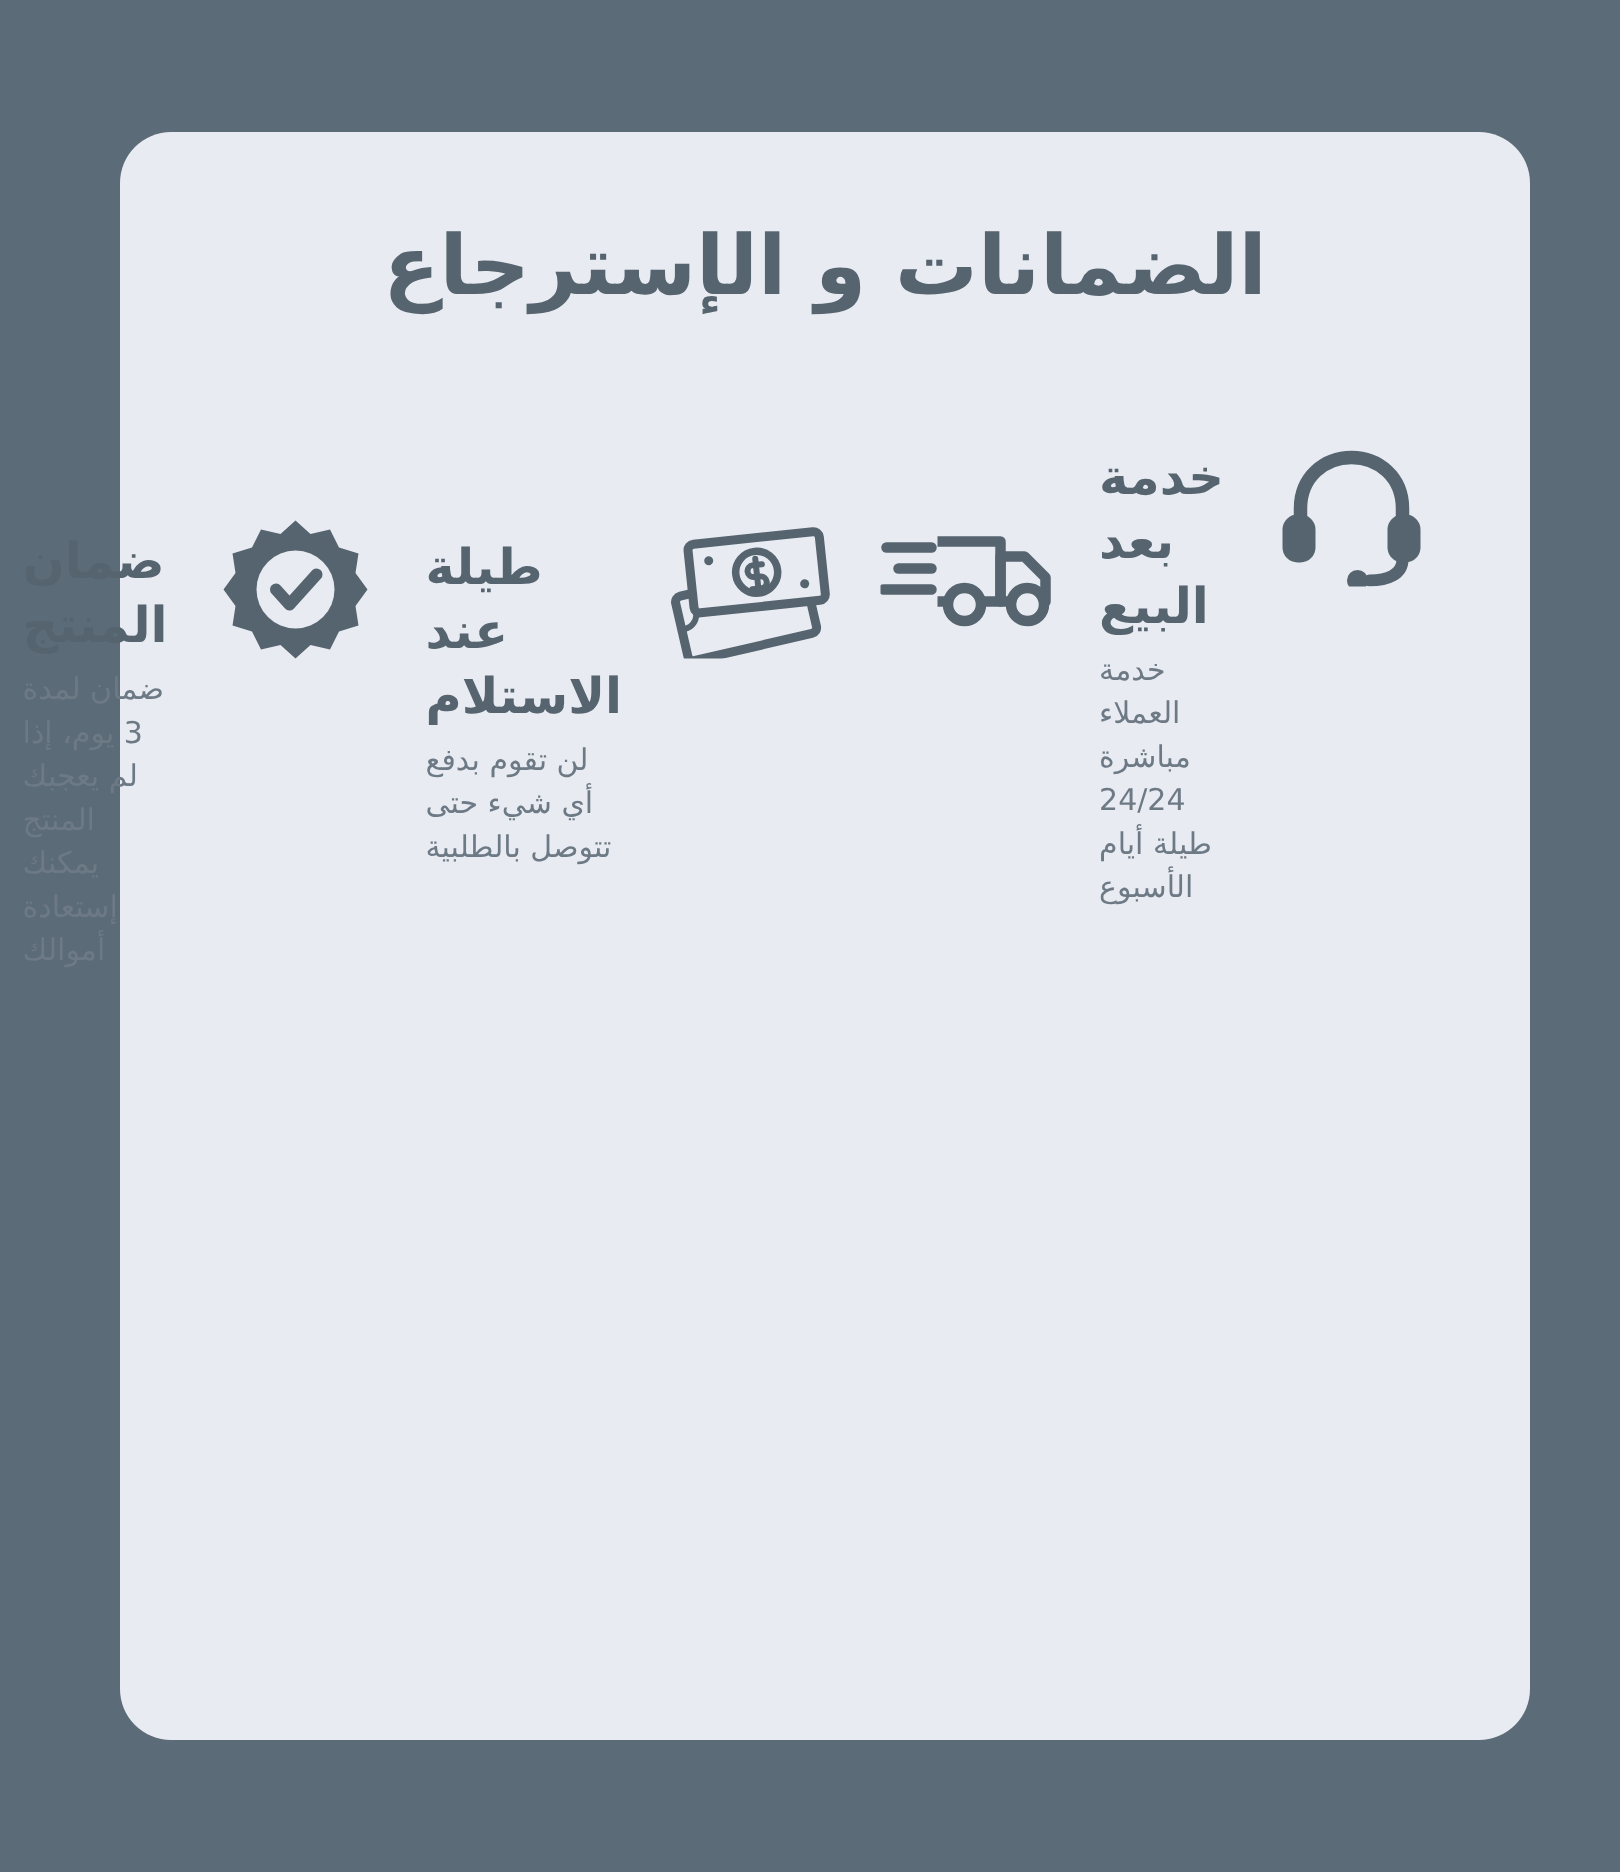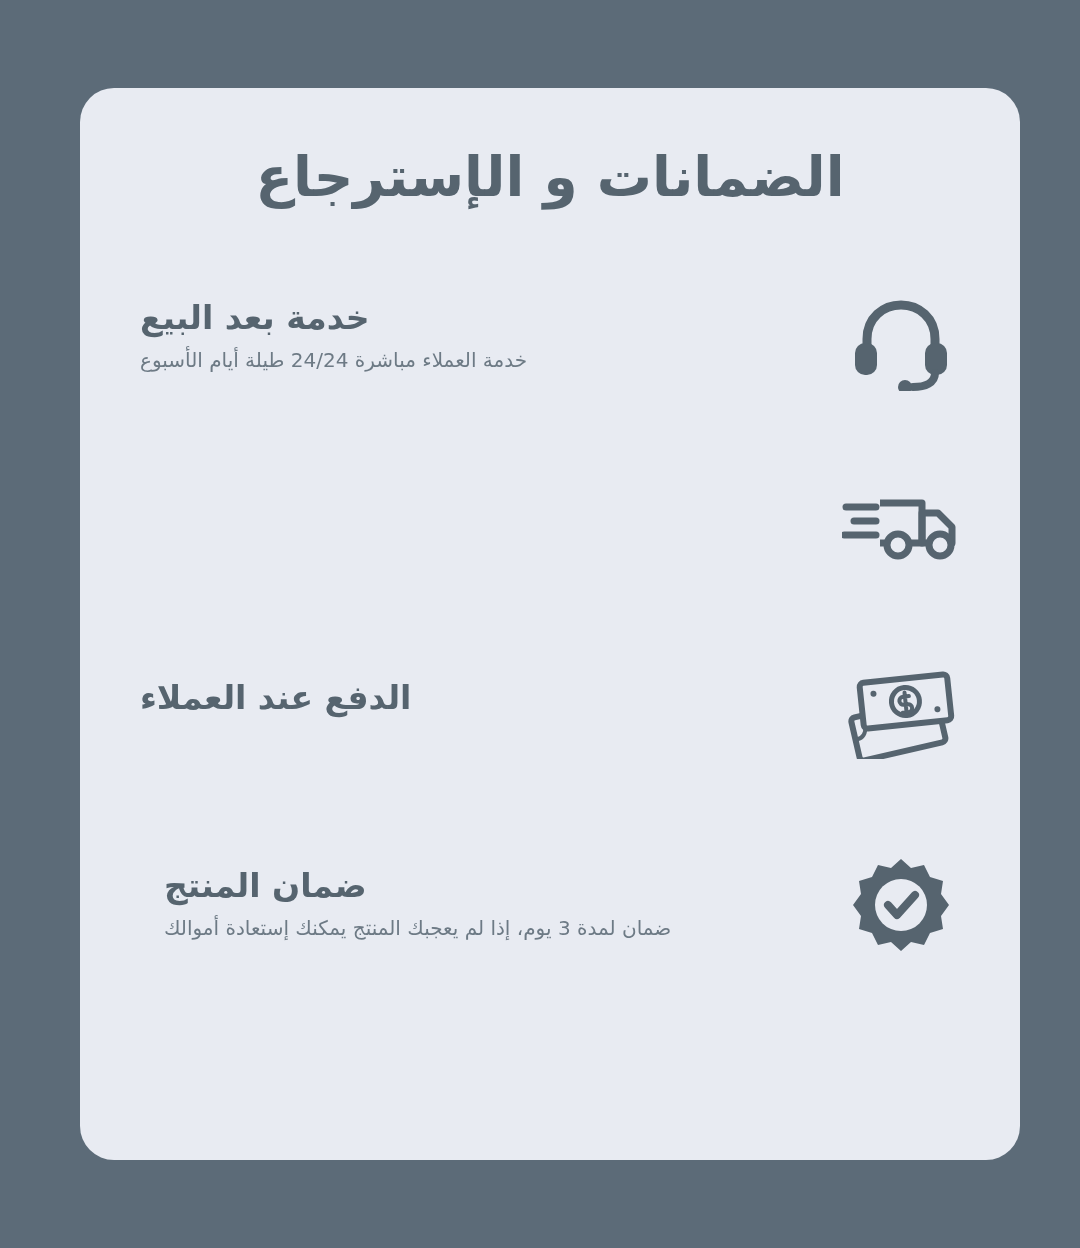--- a/index.html
+++ b/index.html
@@ -43,21 +43,21 @@
     font-weight: bold;
     letter-spacing: 1px;
     line-height: 1.15;
     direction: rtl;
   }
 
   .features {
     margin-top: 72px;
     padding: 0 60px;
     display: flex;
-    flex-direction: column;
+    flex-direction: row;
     gap: 28px;
   }
 
   .feature {
     display: flex;
     flex-direction: row;
     align-items: flex-start;
     justify-content: flex-start;
     direction: rtl;
     gap: 26px;
@@ -157,21 +157,22 @@
             <g transform="rotate(-6 59 40)">
               <rect x="20" y="12" width="88" height="46" rx="4" stroke="#56646f" stroke-width="6" fill="#e8ebf2"></rect>
               <circle cx="64" cy="35" r="14" stroke="#56646f" stroke-width="5" fill="none"></circle>
               <path d="M64 26 v18 M68 30 h-6 a4 4 0 0 0 0 8 h4 a4 4 0 0 1 0 8 h-6" stroke="#56646f" stroke-width="4" fill="none" stroke-linecap="round"></path>
               <circle cx="33" cy="24" r="3" fill="#56646f"></circle>
               <circle cx="95" cy="46" r="3" fill="#56646f"></circle>
             </g>
           </svg>
         </div>
         <div class="feature-text">
-          <div class="feature-title">الدفع عند العملاء</div>
+          <div class="feature-title">طيلة عند الاستلام</div>
+          <div class="feature-desc">لن تقوم بدفع أي شيء حتى تتوصل بالطلبية</div>
         </div>
       </div>
 
       <div class="feature feature-4">
         <div class="feature-icon">
           <svg width="100" height="100" viewBox="0 0 100 100" fill="none" xmlns="http://www.w3.org/2000/svg">
             <path d="M50 2 L60 11 L73 8 L79 20 L92 24 L90 37 L98 48 L90 59 L92 72 L79 76 L73 88 L60 85 L50 94 L40 85 L27 88 L21 76 L8 72 L10 59 L2 48 L10 37 L8 24 L21 20 L27 8 L40 11 Z" fill="#56646f"></path>
             <circle cx="50" cy="48" r="26" fill="#e8ebf2"></circle>
             <path d="M37 48 L46 58 L64 38" stroke="#56646f" stroke-width="8" fill="none" stroke-linecap="round" stroke-linejoin="round"></path>
           </svg>

